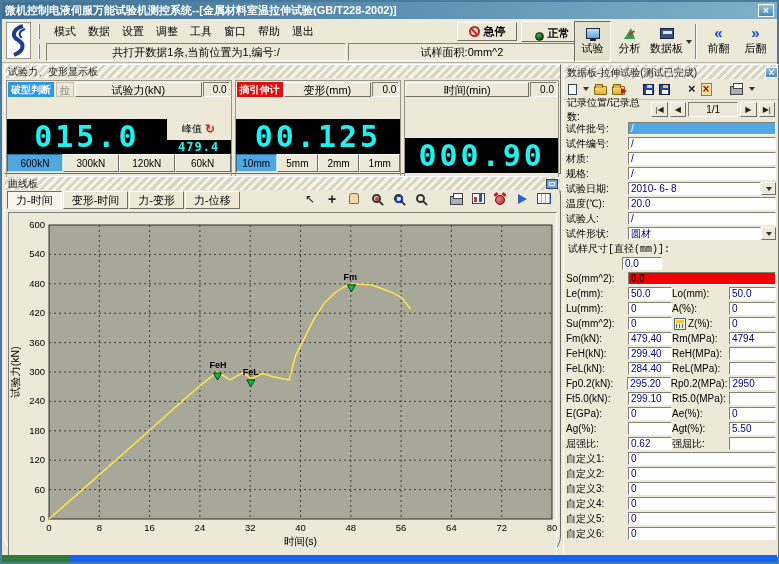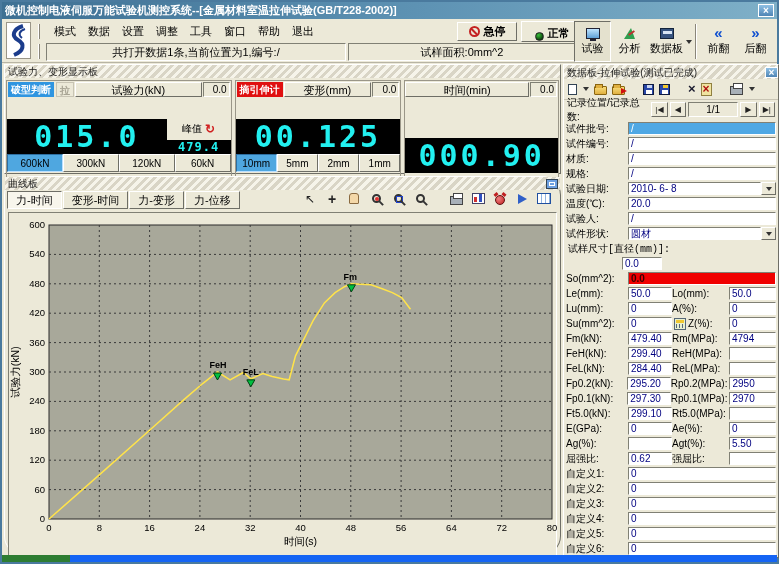--- a/index.html
+++ b/index.html
@@ -501,26 +501,20 @@
           <span class="flabel l2">ReL(MPa):</span>
           <span class="finput v2 sunken"></span>
         </div>
         <div class="frow">
           <span class="flabel w1">Fp0.2(kN):</span>
           <span class="finput v1 sunken">295.20</span>
           <span class="flabel l2">Rp0.2(MPa):</span>
           <span class="finput v2 sunken">2950</span>
         </div>
         <div class="frow">
-          <span class="flabel w1">Fp0.1(kN):</span>
-          <span class="finput v1 sunken">297.30</span>
-          <span class="flabel l2">Rp0.1(MPa):</span>
-          <span class="finput v2 sunken">2970</span>
-        </div>
-        <div class="frow">
           <span class="flabel w1">Ft5.0(kN):</span>
           <span class="finput v1 sunken">299.10</span>
           <span class="flabel l2">Rt5.0(MPa):</span>
           <span class="finput v2 sunken"></span>
         </div>
         <div class="frow">
           <span class="flabel w1">E(GPa):</span>
           <span class="finput v1 sunken">0</span>
           <span class="flabel l2">Ae(%):</span>
           <span class="finput v2 sunken">0</span>

